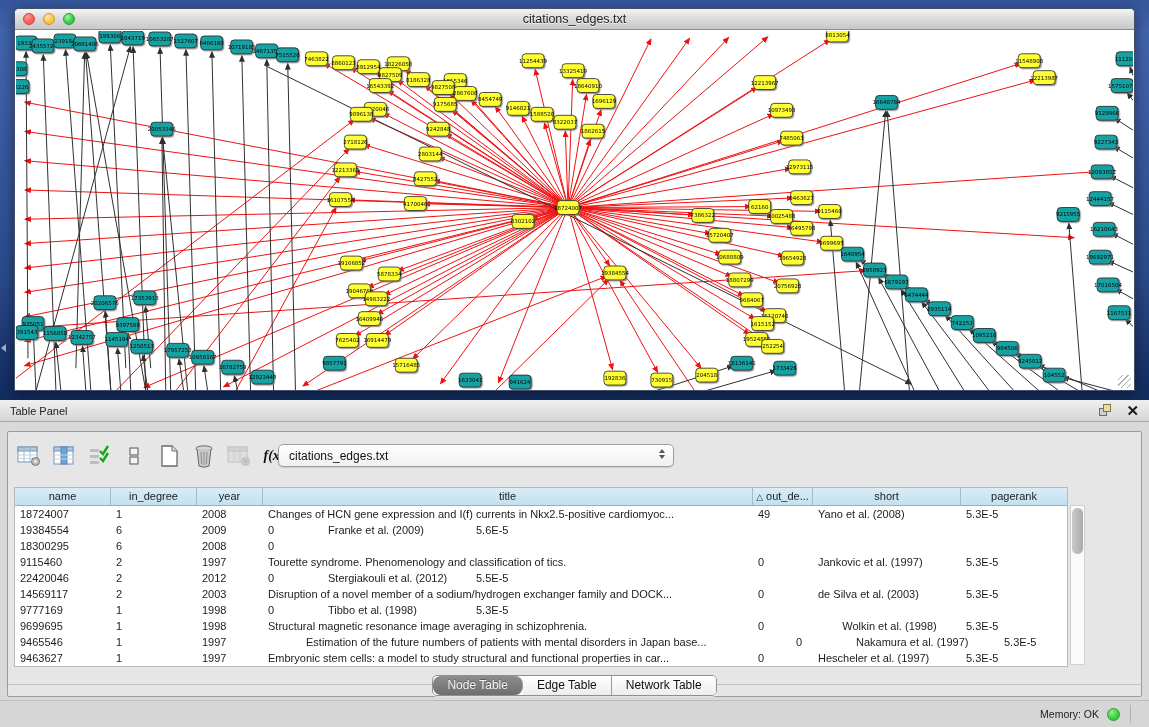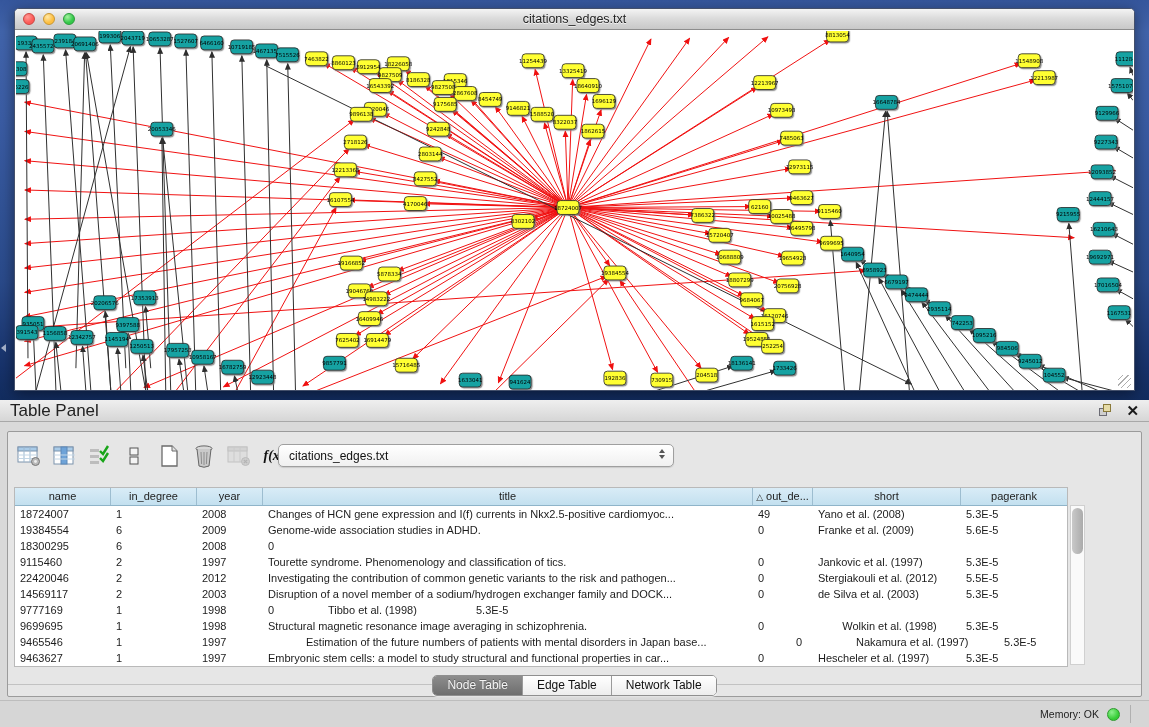--- a/index.html
+++ b/index.html
@@ -25,21 +25,21 @@
   .light.green { background:radial-gradient(circle at 35% 30%, #a6f2a0, #34c84a 60%); border:1px solid #2a9a3a; }
   .graph-area { position:absolute; left:1px; top:22px; right:1px; bottom:0; background:#fff; }
   .graph-area svg { display:block; width:100%; height:100%; }
   .resize-grip { position:absolute; right:2px; bottom:2px; width:13px; height:13px;
     background:repeating-linear-gradient(135deg, transparent 0 3px, #9a9a9a 3px 4px); opacity:.8; }
 
   
   .bottom { position:absolute; left:0; top:400px; width:1149px; height:327px; background:#d9d9d9; }
   .panel-titlebar { height:22px; background:linear-gradient(180deg,#efefef,#d6d6d6); border-bottom:1px solid #a8a8a8;
     display:flex; align-items:center; padding:0 10px; }
-  .panel-title { font-size:17px; color:#222; }
+  .panel-title { font-size:11px; color:#222; }
   .panel-titlebar .spacer { flex:1; }
   .float-icon { width:13px; height:13px; position:relative; margin-right:14px; cursor:pointer; }
   .float-icon .sq1 { position:absolute; left:0; top:4px; width:8px; height:8px; border:1.5px solid #6b6b74; background:#cfcfcf; }
   .float-icon .sq2 { position:absolute; left:4px; top:0; width:8px; height:8px; border:1.5px solid #8a7a3a; background:#e6dca8; }
   .close-x { font-size:15px; font-weight:bold; color:#1a1a1a; line-height:13px; cursor:pointer; }
 
   .panel-body { position:absolute; left:7px; top:31px; width:1135px; height:266px; background:#e6e6e6;
     border:1px solid #9b9b9b; border-radius:2px; }
 
   .toolbar { position:absolute; left:8px; top:9px; height:30px; display:flex; align-items:center; gap:9px; }
@@ -67,21 +67,21 @@
   .vscroll { position:absolute; left:1062px; top:73px; width:15px; height:160px; background:#fafafa; border:1px solid #d0d0d0; }
   .vscroll .thumb { position:absolute; left:1px; top:2px; width:11px; height:46px; background:linear-gradient(90deg,#c9c9c9,#ababab); border-radius:6px; }
 
   .tabs-row { position:absolute; left:0; top:243px; width:100%; display:flex; justify-content:center; }
   .tabs-hairline { position:absolute; left:0; top:252px; width:100%; height:1px; background:#c2c2c2; }
   .seg-group { position:relative; display:flex; border:1px solid #8f8f8f; border-radius:5px; overflow:hidden; height:21px;
     background:#fff; box-shadow:0 1px 1px rgba(255,255,255,.8); z-index:2; }
   .seg { font-size:12px; line-height:19px; padding:0 14px; color:#111; background:linear-gradient(180deg,#ffffff,#ededed);
     border-right:1px solid #9a9a9a; cursor:pointer; }
   .seg:last-child { border-right:none; }
-  .seg.active { background:linear-gradient(180deg,#8d8d8d,#6e6e6e); color:#f4f4f4; text-shadow:0 -1px 0 rgba(0,0,0,.3); }
+  .seg.active { background:linear-gradient(180deg,#8d8d8d,#6e6e6e); color:#f4f4f4; text-shadow:0 -1px 0 rgba(0,0,0,.3);border-radius:8px; }
 
   .statusbar { position:absolute; left:0; bottom:0; width:100%; height:27px; background:#d6d6d6; border-top:1px solid #bdbdbd;
     display:flex; align-items:center; justify-content:flex-end; padding-right:18px; }
   .mem-label { font-size:10.5px; color:#222; margin-right:8px; }
   .mem-dot { width:13px; height:13px; border-radius:50%; background:radial-gradient(circle at 35% 30%, #8df08d, #35cc35 65%); border:1px solid #2c9a2c; }
   .status-div { width:1px; height:18px; background:#b0b0b0; margin-left:10px; }
 </style>
 </head>
 <body>
 
@@ -867,21 +867,20 @@
             <div class="td" style="width: 66px;">2008</div>
             <div class="td" style="width: 490px;">Changes of HCN gene expression and I(f) currents in Nkx2.5-positive cardiomyoc...</div>
             <div class="td" style="width: 60px;">49</div>
             <div class="td" style="width: 148px;">Yano et al. (2008)</div>
             <div class="td" style="width: 106px;">5.3E-5</div>
           </div>
           <div class="trow">
             <div class="td" style="width: 96px;">19384554</div>
             <div class="td" style="width: 86px;">6</div>
             <div class="td" style="width: 66px;">2009</div>
-            <div class="td" style="width: 490px;">Genome-wide association studies in ADHD.</div>
             <div class="td" style="width: 60px;">0</div>
             <div class="td" style="width: 148px;">Franke et al. (2009)</div>
             <div class="td" style="width: 106px;">5.6E-5</div>
           </div>
           <div class="trow">
             <div class="td" style="width: 96px;">18300295</div>
             <div class="td" style="width: 86px;">6</div>
             <div class="td" style="width: 66px;">2008</div>
             <div class="td" style="width: 60px;">0</div>
             <div class="td" style="width: 148px; margin-top: 48px;">Dudbridge et al. (2008)</div>
@@ -893,21 +892,20 @@
             <div class="td" style="width: 66px;">1997</div>
             <div class="td" style="width: 490px;">Tourette syndrome. Phenomenology and classification of tics.</div>
             <div class="td" style="width: 60px;">0</div>
             <div class="td" style="width: 148px;">Jankovic et al. (1997)</div>
             <div class="td" style="width: 106px;">5.3E-5</div>
           </div>
           <div class="trow">
             <div class="td" style="width: 96px;">22420046</div>
             <div class="td" style="width: 86px;">2</div>
             <div class="td" style="width: 66px;">2012</div>
-            <div class="td" style="width: 490px;">Investigating the contribution of common genetic variants to the risk and pathogen...</div>
             <div class="td" style="width: 60px;">0</div>
             <div class="td" style="width: 148px;">Stergiakouli et al. (2012)</div>
             <div class="td" style="width: 106px;">5.5E-5</div>
           </div>
           <div class="trow">
             <div class="td" style="width: 96px;">14569117</div>
             <div class="td" style="width: 86px;">2</div>
             <div class="td" style="width: 66px;">2003</div>
             <div class="td" style="width: 490px;">Disruption of a novel member of a sodium/hydrogen exchanger family and DOCK...</div>
             <div class="td" style="width: 60px;">0</div>

